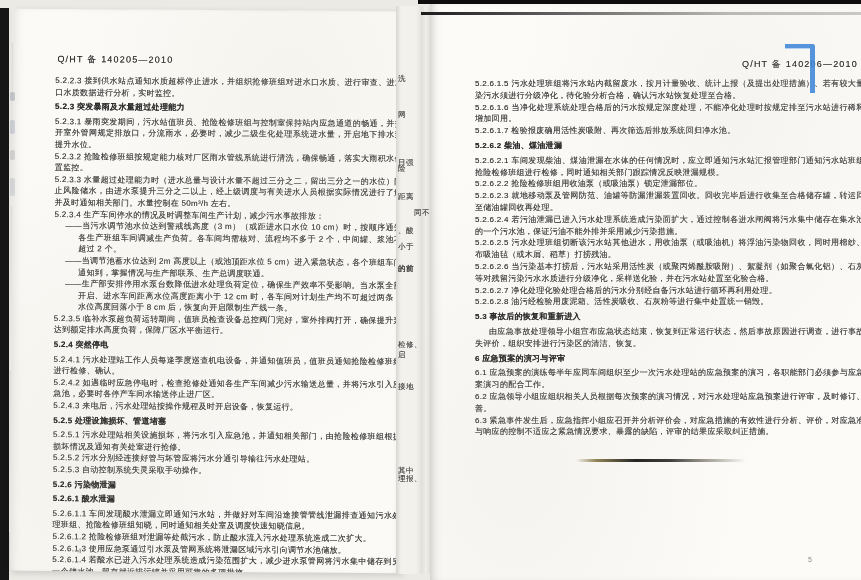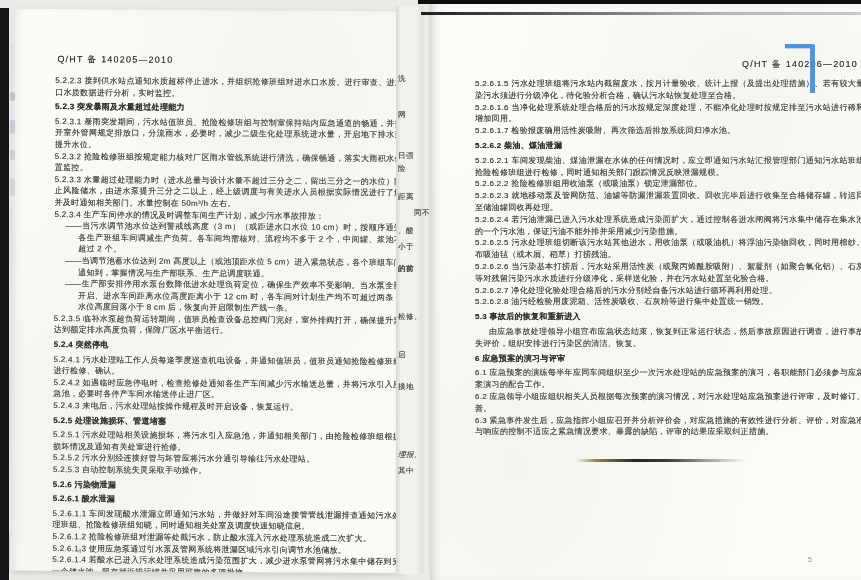--- a/index.html
+++ b/index.html
@@ -93,31 +93,31 @@
         <div class="blk p">5.2.6.1.2  抢险检修班组对泄漏等处截污水，防止酸水流入污水处理系统造成二次扩大。</div>
         <div class="blk p">5.2.6.1.3  使用应急泵通过引水泵及管网系统将泄漏区域污水引向调节水池储放。</div>
         <div class="blk p">5.2.6.1.4  若酸水已进入污水处理系统造成污染范围扩大，减少进水泵管网将污水集中储存到另一个储水池，留存就近排污罐并采用可靠的多项措施。</div>
       </div>
     <div class="pagenum pagenum-left">4</div>
   </div>
 
   <div class="underlay">
       <div class="frag" style="top: 68px;">洗</div>
       <div class="frag" style="top: 104px;">网</div>
-      <div class="frag" style="top: 145px;">日强</div>
+      <div class="frag" style="top: 152px;">日强</div>
       <div class="frag" style="top: 158px;">险</div>
       <div class="frag" style="top: 186px; text-align: center;">距离</div>
       <div class="frag" style="top: 202px; margin-left: 16px;">同不</div>
       <div class="frag" style="top: 220px;">、酸</div>
       <div class="frag" style="top: 236px;">小于</div>
       <div class="frag" style="top: 258px; font-weight: bold;">的前</div>
-      <div class="frag" style="top: 306px;">检修、</div>
+      <div class="frag" style="top: 334px;">检修、</div>
       <div class="frag" style="top: 344px;">启</div>
       <div class="frag" style="top: 376px;">接地</div>
-      <div class="frag" style="top: 444px; font-style: italic;">理报、</div>
+      <div class="frag" style="top: 468px;">理报、</div>
       <div class="frag" style="top: 460px;">其中</div>
     </div>
 
   <div class="page page-right">
     <div class="hdr hdr-right">Q/HT 备 140206—2010</div>
     <div class="body body-right">
         <div class="blk p">5.2.6.1.5  污水处理班组将污水站内截留废水，按月计量验收、统计上报（及提出处理措施）、若有较大量污染污水须进行分级净化，待化验分析合格，确认污水站恢复处理至合格。</div>
         <div class="blk p">5.2.6.1.6  当净化处理系统处理合格后的污水按规定深度处理，不能净化处理时按规定排至污水站进行稀释并增加回用。</div>
         <div class="blk p">5.2.6.1.7  检验报废确用活性炭吸附、再次筛选后排放系统回归净水池。</div>
         <div class="blk h">5.2.6.2  柴油、煤油泄漏</div>

